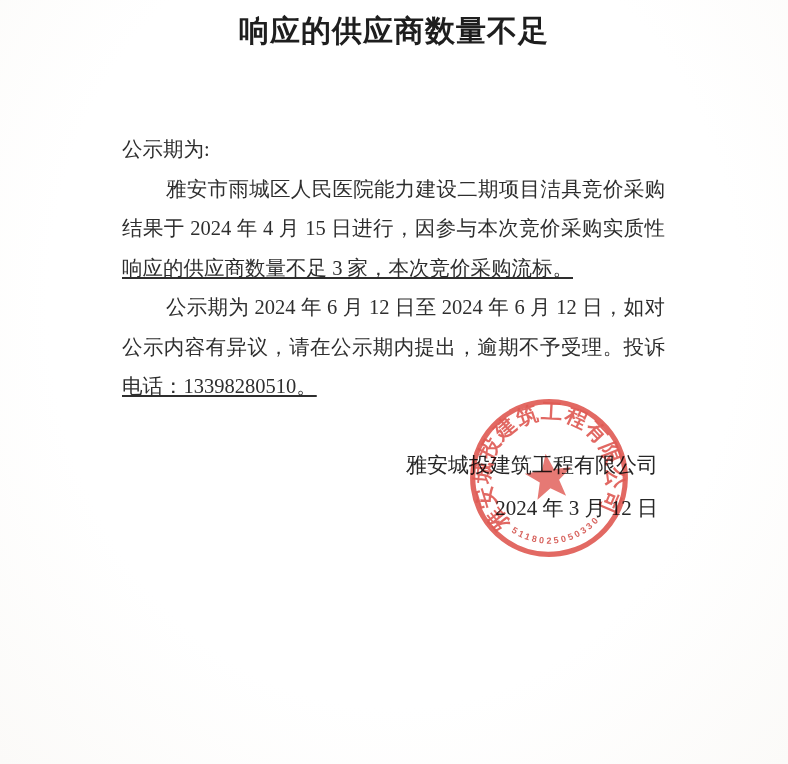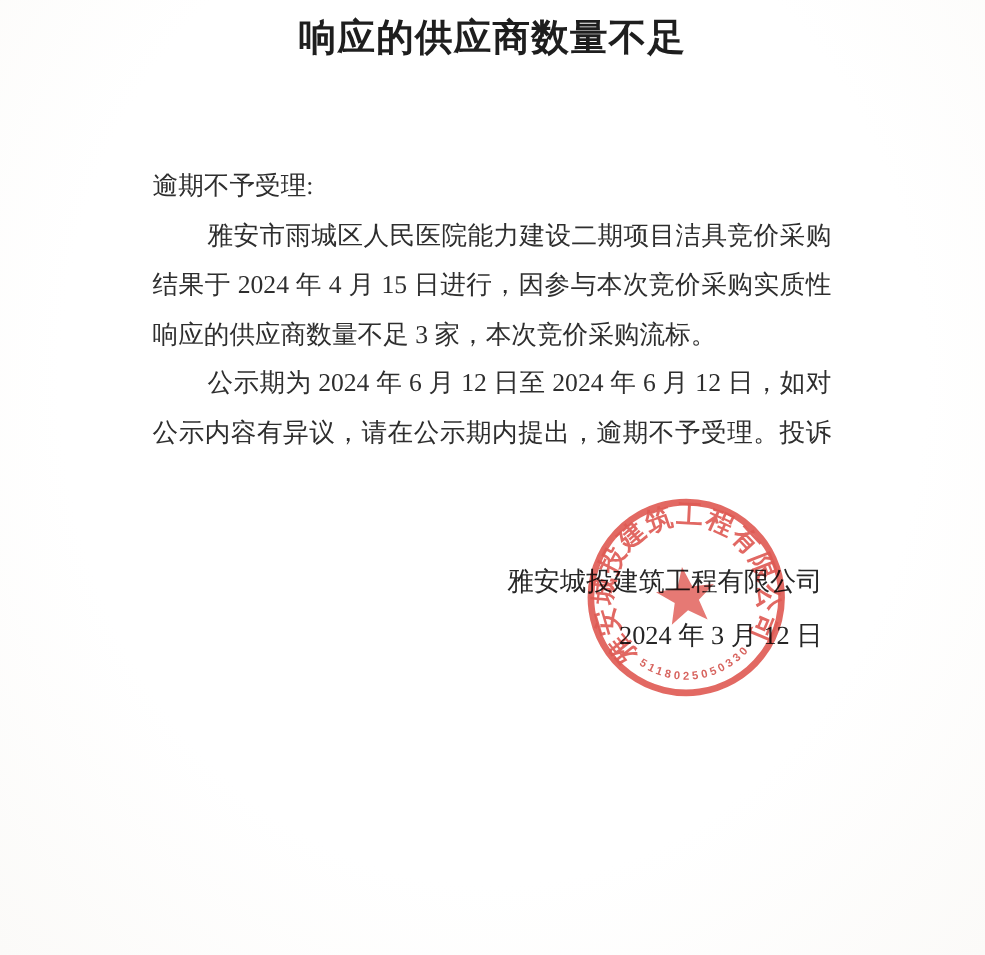--- a/index.html
+++ b/index.html
@@ -44,21 +44,21 @@
   }
   .doc-body p { margin: 0; padding: 0; }
   .para { margin: 0; }
   .para-2 { margin-top: 4px; }
   .bline {
     display: block;
     text-align: justify;
     text-align-last: justify;
   }
   .bline.first { text-indent: 44px; font-family: Liberation Serif, serif; }
-  .bline.last { text-align: left; text-align-last: left; }
+  .bline.last { text-align: left; text-align-last: left; text-decoration: underline; }
   .salutation { text-align: left; }
 
   
   .signature {
     position: absolute;
     top: 450px;
     right: 130px;
     text-align: right;
     font-size: 21px;
     color: #262626;
@@ -87,31 +87,32 @@
 </head>
 <body>
 
 <div class="page">
 
   <h1 class="doc-title">
     <span class="tline">响应的供应商数量不足</span>
   </h1>
 
   <div class="doc-body">
-    <p class="salutation">逾期不予受理:</p>
+    <p class="salutation">公示期为:</p>
 
     <p class="para para-1">
       <span class="bline first">雅安市雨城区人民医院能力建设二期项目洁具竞价采购</span>
       <span class="bline">结果于 2024 年 4 月 15 日进行，因参与本次竞价采购实质性</span>
       <span class="bline last">响应的供应商数量不足 3 家，本次竞价采购流标。</span>
     </p>
 
     <p class="para para-2">
       <span class="bline first">公示期为 2024 年 6 月 12 日至 2024 年 6 月 12 日，如对</span>
       <span class="bline">公示内容有异议，请在公示期内提出，逾期不予受理。投诉</span>
+      <span class="bline last">电话：13398280510。</span>
     </p>
   </div>
 
   <div class="signature">
     <div class="company">雅安城投建筑工程有限公司</div>
     <div class="sig-date">2024 年 3 月 12 日</div>
   </div>
 
   <svg class="seal" viewBox="0 0 200 200" xmlns="http://www.w3.org/2000/svg">
     <defs>

